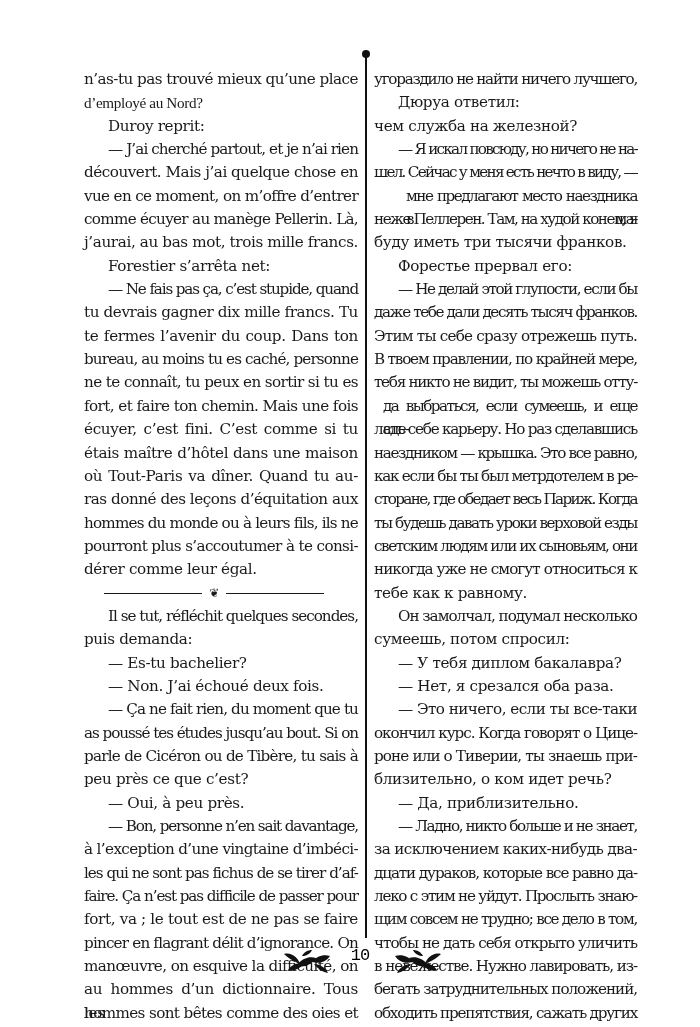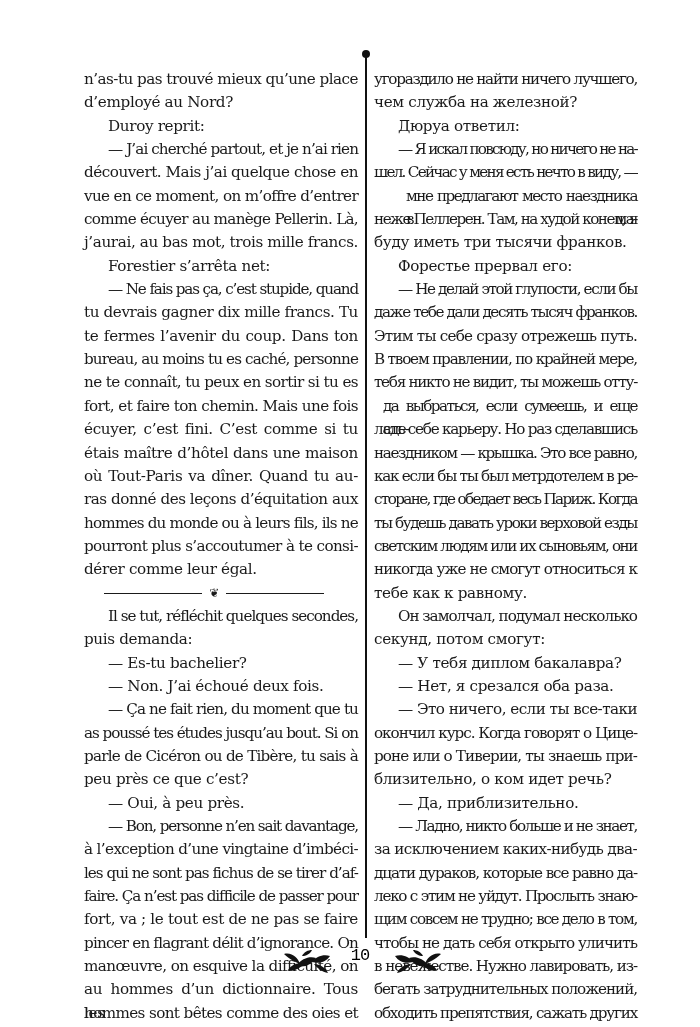--- a/index.html
+++ b/index.html
@@ -48,21 +48,21 @@
     font-family: Liberation Mono, monospace; font-size: 17px; letter-spacing: -1px; color: #000000;
   }
 </style>
 </head>
 <body>
 
 <div class="page">
 
   <div class="col col-fr" id="col-fr">
       <span class="line" style="white-space: normal; letter-spacing: -0.531166px;">n’as-tu pas trouvé mieux qu’une place</span>
-      <span class="line last" style="white-space: nowrap;">d’employé au Nord?</span>
+      <span class="line last" style="white-space: nowrap; font-family: Liberation Serif, serif;">d’employé au Nord?</span>
       <span class="line indent last" style="white-space: nowrap;">Duroy reprit:</span>
       <span class="line indent" style="white-space: normal; letter-spacing: -0.91851px;">— J’ai cherché partout, et je n’ai rien</span>
       <span class="line" style="white-space: normal; letter-spacing: -0.475px;">découvert. Mais j’ai quelque chose en</span>
       <span class="line" style="white-space: normal; letter-spacing: -0.647297px;">vue en ce moment, on m’offre d’entrer</span>
       <span class="line" style="white-space: normal; letter-spacing: -0.705035px;">comme écuyer au manège Pellerin. Là,</span>
       <span class="line last" style="white-space: nowrap; letter-spacing: -0.379687px;">j’aurai, au bas mot, trois mille francs.</span>
       <span class="line indent last" style="white-space: nowrap;">Forestier s’arrêta net:</span>
       <span class="line indent" style="white-space: normal; letter-spacing: -1.14811px;">— Ne fais pas ça, c’est stupide, quand</span>
       <span class="line" style="white-space: normal; letter-spacing: -0.407977px;">tu devrais gagner dix mille francs. Tu</span>
       <span class="line" style="white-space: normal;">te fermes l’avenir du coup. Dans ton</span>
@@ -99,22 +99,22 @@
       <span class="line" style="white-space: normal; letter-spacing: -0.580263px;">manœuvre, on esquive la difficulté, on</span>
       <span class="line" style="white-space: normal;">au hommes d’un dictionnaire. Tous les</span>
       <span class="line" style="white-space: normal; letter-spacing: -0.620536px;">hommes sont bêtes comme des oies et</span>
     </div>
 
   <div class="vdot"></div>
   <div class="vline"></div>
 
   <div class="col col-ru" id="col-ru">
       <span class="line" style="white-space: normal; letter-spacing: -1.27589px;">угораздило не найти ничего лучшего,</span>
+      <span class="line indent last" style="white-space: nowrap;">Дюруа ответил:</span>
       <span class="line last" style="white-space: nowrap;">чем служба на железной?</span>
-      <span class="line indent last" style="white-space: nowrap;">Дюруа ответил:</span>
       <span class="line indent" style="white-space: normal; letter-spacing: -1.73705px;">— Я искал повсюду, но ничего не на-</span>
       <span class="line" style="white-space: normal; letter-spacing: -1.7274px;">шел. Сейчас у меня есть нечто в виду, —</span>
       <span class="line" style="white-space: normal; letter-spacing: -1.48845px; margin-left: 32px;">мне предлагают место наездника в ма-</span>
       <span class="line" style="white-space: normal; letter-spacing: -1.49358px;">неже Пеллерен. Там, на худой конец, я</span>
       <span class="line last" style="white-space: nowrap;">буду иметь три тысячи франков.</span>
       <span class="line indent last" style="white-space: nowrap;">Форестье прервал его:</span>
       <span class="line indent" style="white-space: normal; letter-spacing: -1.42102px;">— Не делай этой глупости, если бы</span>
       <span class="line" style="white-space: normal; letter-spacing: -1.40903px;">даже тебе дали десять тысяч франков.</span>
       <span class="line" style="white-space: normal; letter-spacing: -0.784186px;">Этим ты себе сразу отрежешь путь.</span>
       <span class="line" style="white-space: normal; letter-spacing: -1.19196px;">В твоем правлении, по крайней мере,</span>
@@ -122,21 +122,21 @@
       <span class="line" style="white-space: normal; letter-spacing: -1.5375px; margin-left: 9px;">да выбраться, если сумеешь, и еще сде-</span>
       <span class="line" style="white-space: normal; letter-spacing: -1.27014px;">лать себе карьеру. Но раз сделавшись</span>
       <span class="line" style="white-space: normal; letter-spacing: -1.37857px;">наездником — крышка. Это все равно,</span>
       <span class="line" style="white-space: normal; letter-spacing: -1.2875px;">как если бы ты был метрдотелем в ре-</span>
       <span class="line" style="white-space: normal; letter-spacing: -1.62632px;">сторане, где обедает весь Париж. Когда</span>
       <span class="line" style="white-space: normal; letter-spacing: -1.44549px;">ты будешь давать уроки верховой езды</span>
       <span class="line" style="white-space: normal; letter-spacing: -1.42902px;">светским людям или их сыновьям, они</span>
       <span class="line" style="white-space: normal; letter-spacing: -0.936397px;">никогда уже не смогут относиться к</span>
       <span class="line last" style="white-space: nowrap;">тебе как к равному.</span>
       <span class="line indent" style="white-space: normal; letter-spacing: -1.0151px;">Он замолчал, подумал несколько</span>
-      <span class="line last" style="white-space: nowrap;">секунд, потом смогут:</span>
+      <span class="line last" style="white-space: nowrap;">сумеешь, потом спросил:</span>
       <span class="line indent last" style="white-space: nowrap;">— У тебя диплом бакалавра?</span>
       <span class="line indent last" style="white-space: nowrap;">— Нет, я срезался оба раза.</span>
       <span class="line indent" style="white-space: normal; letter-spacing: -0.556771px;">— Это ничего, если ты все-таки</span>
       <span class="line" style="white-space: normal; letter-spacing: -1.04286px;">окончил курс. Когда говорят о Цице-</span>
       <span class="line" style="white-space: normal; letter-spacing: -0.882169px;">роне или о Тиверии, ты знаешь при-</span>
       <span class="line last" style="white-space: nowrap;">близительно, о ком идет речь?</span>
       <span class="line indent last" style="white-space: nowrap;">— Да, приблизительно.</span>
       <span class="line indent" style="white-space: normal; letter-spacing: -1.3893px;">— Ладно, никто больше и не знает,</span>
       <span class="line" style="white-space: normal; letter-spacing: -0.618555px;">за исключением каких-нибудь два-</span>
       <span class="line" style="white-space: normal; letter-spacing: -1.11302px;">дцати дураков, которые все равно да-</span>

